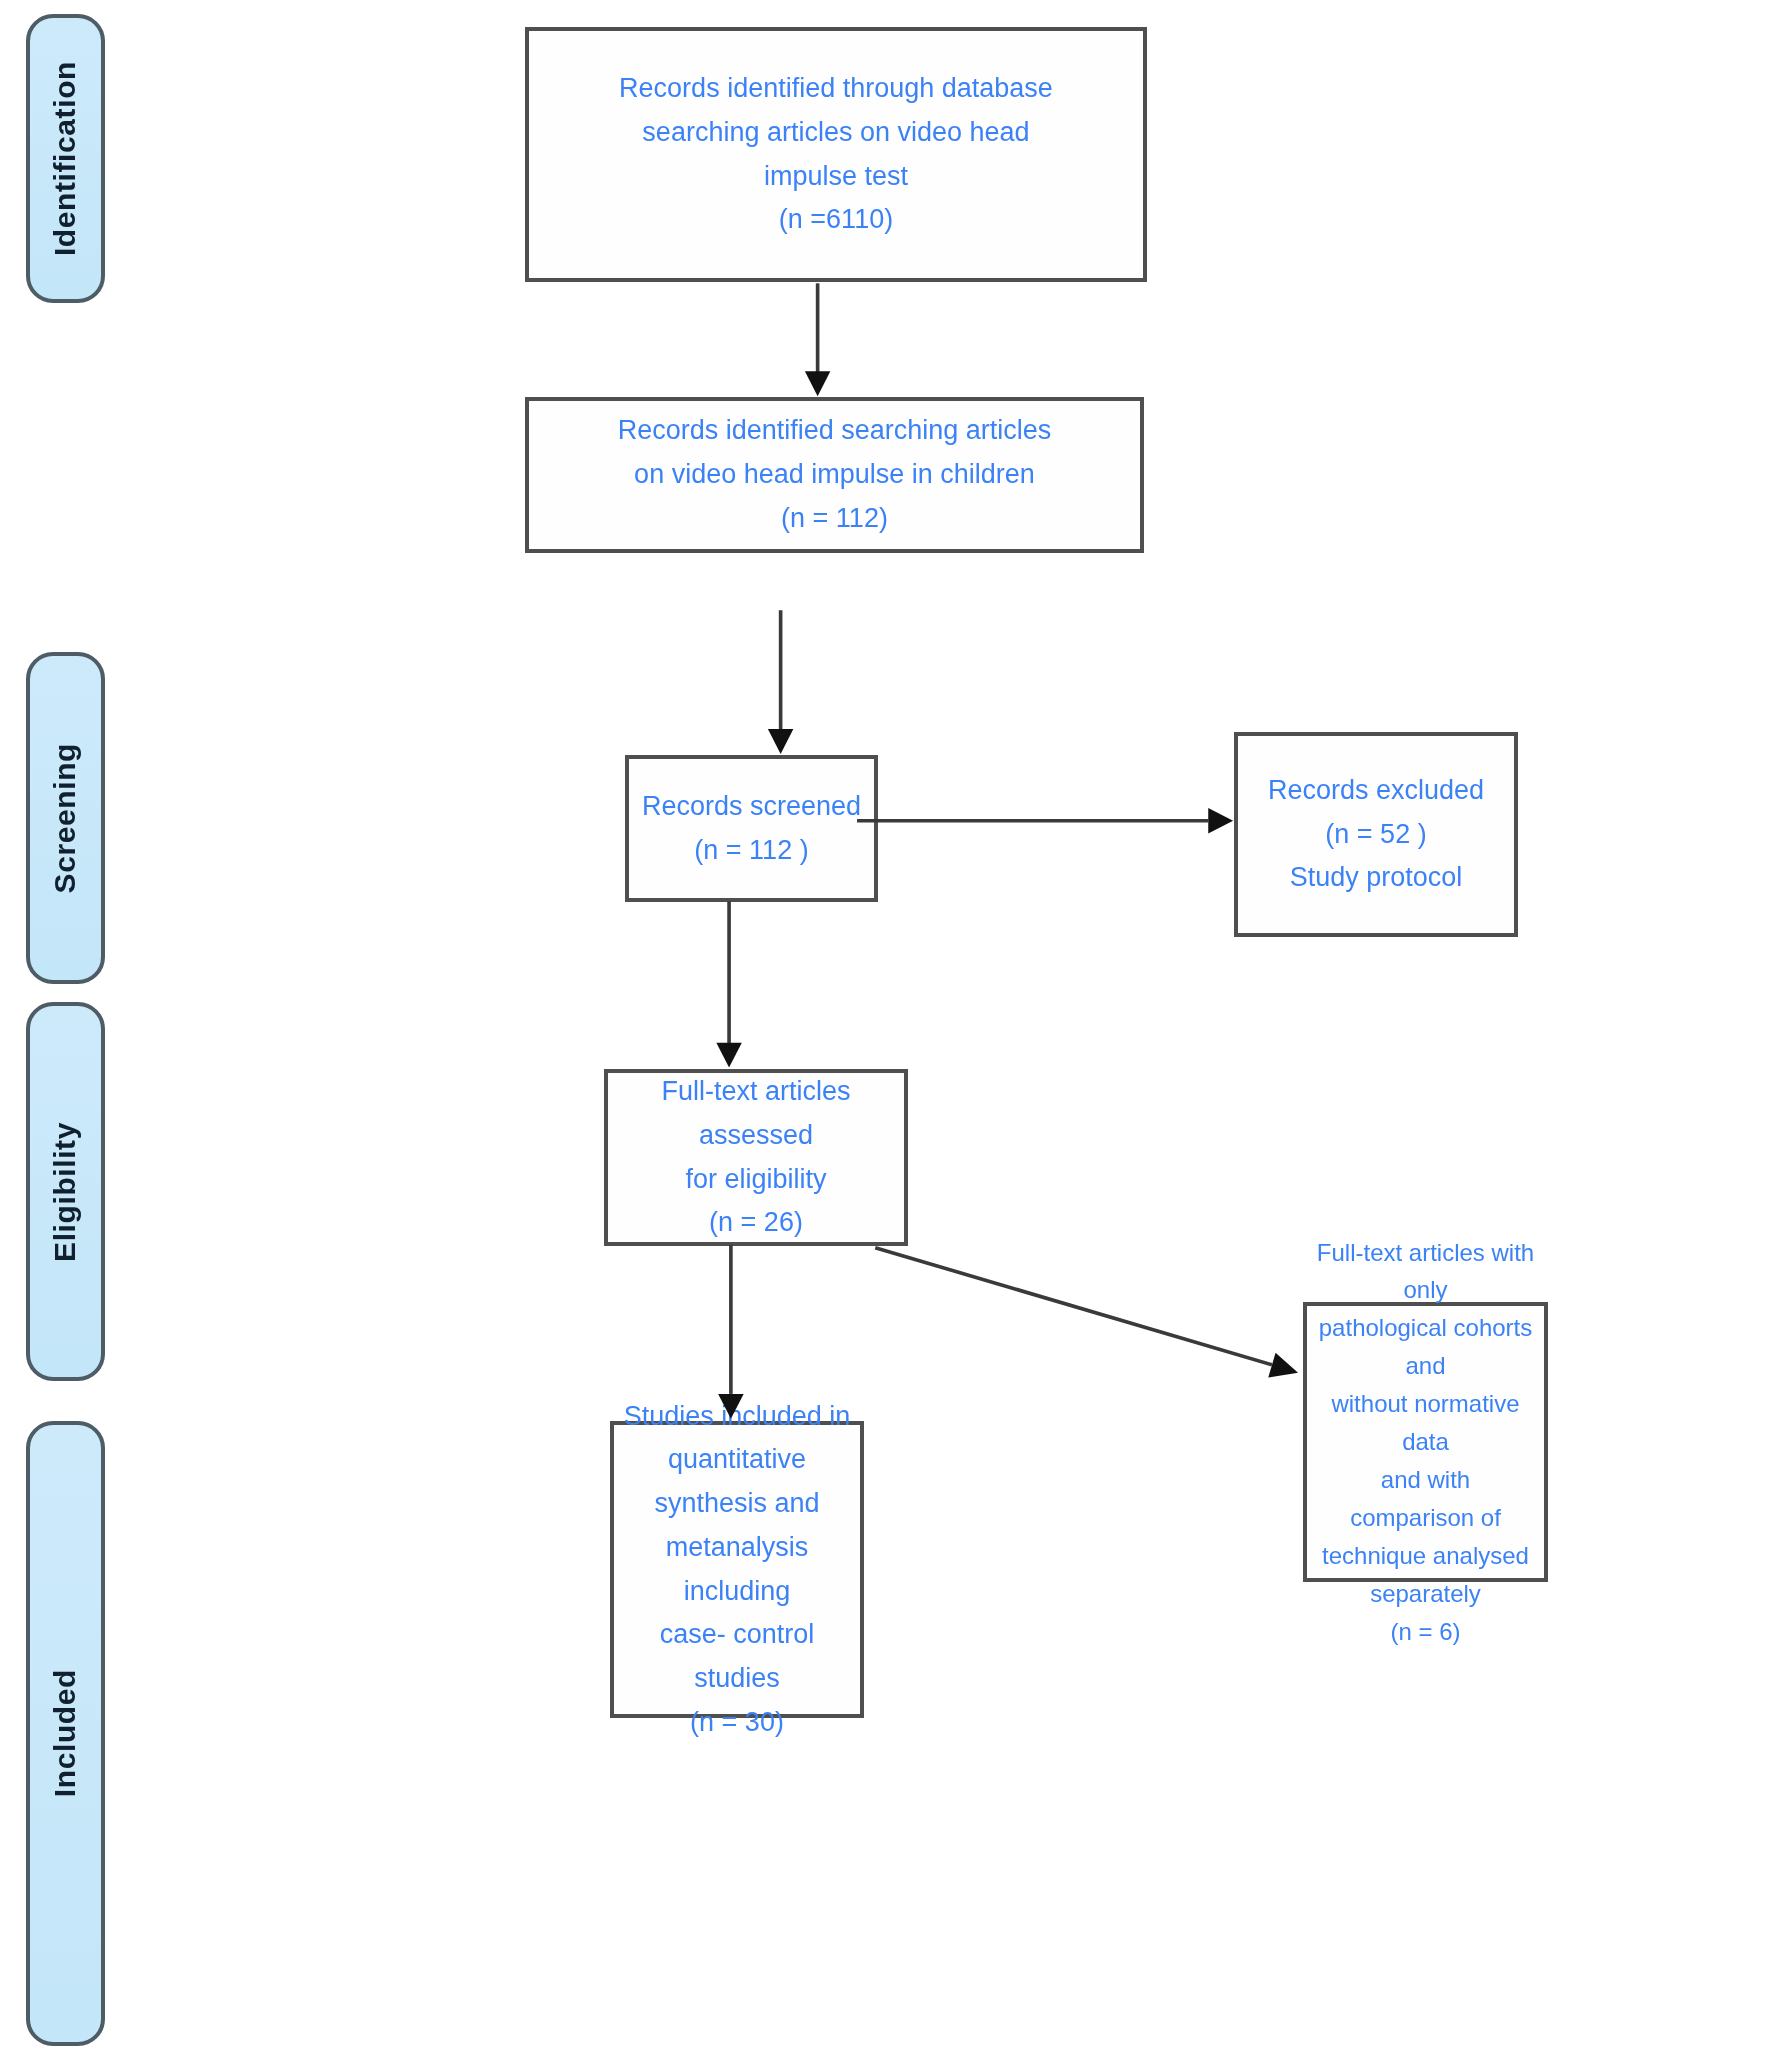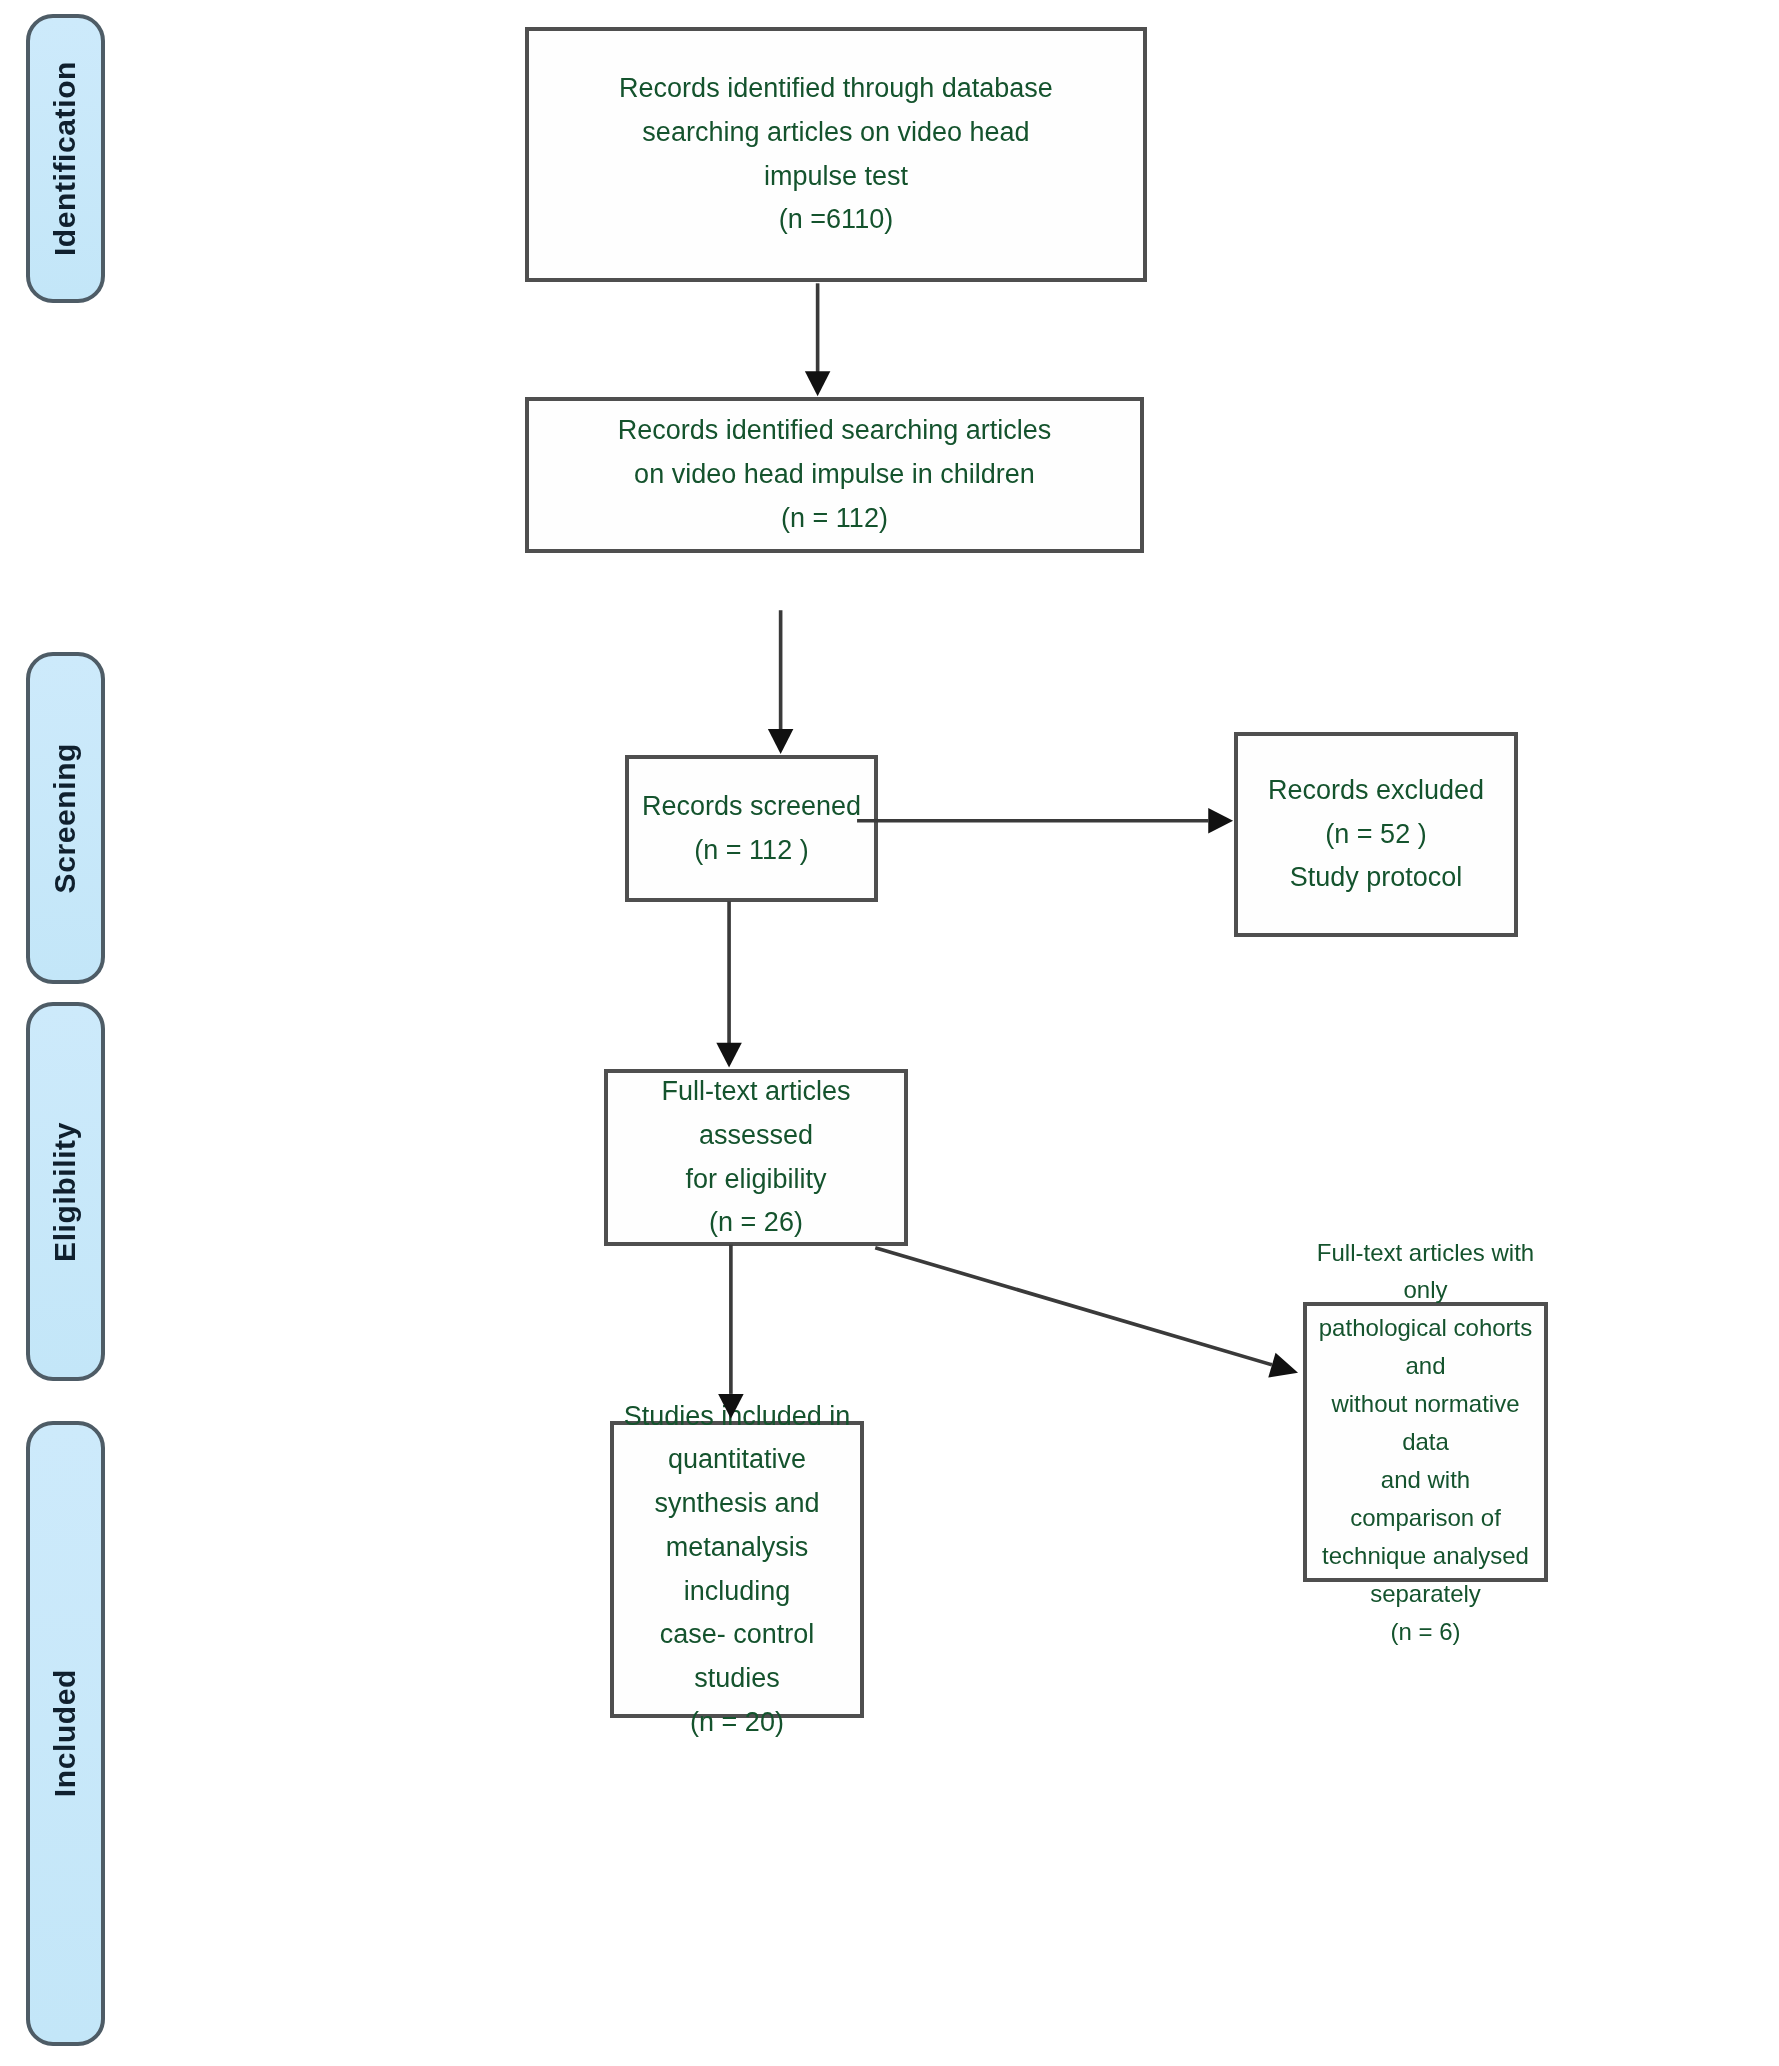--- a/index.html
+++ b/index.html
@@ -16,21 +16,21 @@
   .stage-label{
     writing-mode:vertical-rl;transform:rotate(180deg);
     font-weight:bold;font-size:30px;color:#10202e;letter-spacing:0.6px;
   }
   .fbox{
     position:absolute;box-sizing:border-box;background:#fefefe;
     border:4.2px solid #4f4f4f;
     display:flex;align-items:center;justify-content:center;text-align:center;
   }
   .fbox .txt{
-    white-space:pre-line;font-size:27px;line-height:1.62;color:#14532d;padding:0 8.5px;
+    white-space:pre-line;font-size:27px;line-height:1.62;color:#3b82f6;padding:0 8.5px;
   }
   .fbox.small .txt{font-size:24px;line-height:1.58;}
   #arrows{position:absolute;left:0;top:0;pointer-events:none;}
 </style>
 </head>
 <body>
 
 <div class="stage" style="top:14px;height:289px;">
   <span class="stage-label">Identification</span>
 </div>
@@ -72,21 +72,21 @@
   <div class="txt">Full-text articles assessed
 for eligibility
 (n = 26)</div>
 </div>
 
 <div class="fbox" style="left:610px;top:1421px;width:254px;height:297px;">
   <div class="txt">Studies included in
 quantitative synthesis and
 metanalysis including
 case- control studies
-(n = 20)</div>
+(n = 30)</div>
 </div>
 
 <div class="fbox small" style="left:1303px;top:1302px;width:245px;height:280px;">
   <div class="txt">Full-text articles with only
 pathological cohorts and
 without normative data
 and with comparison of
 technique analysed
 separately
 (n = 6)</div>

